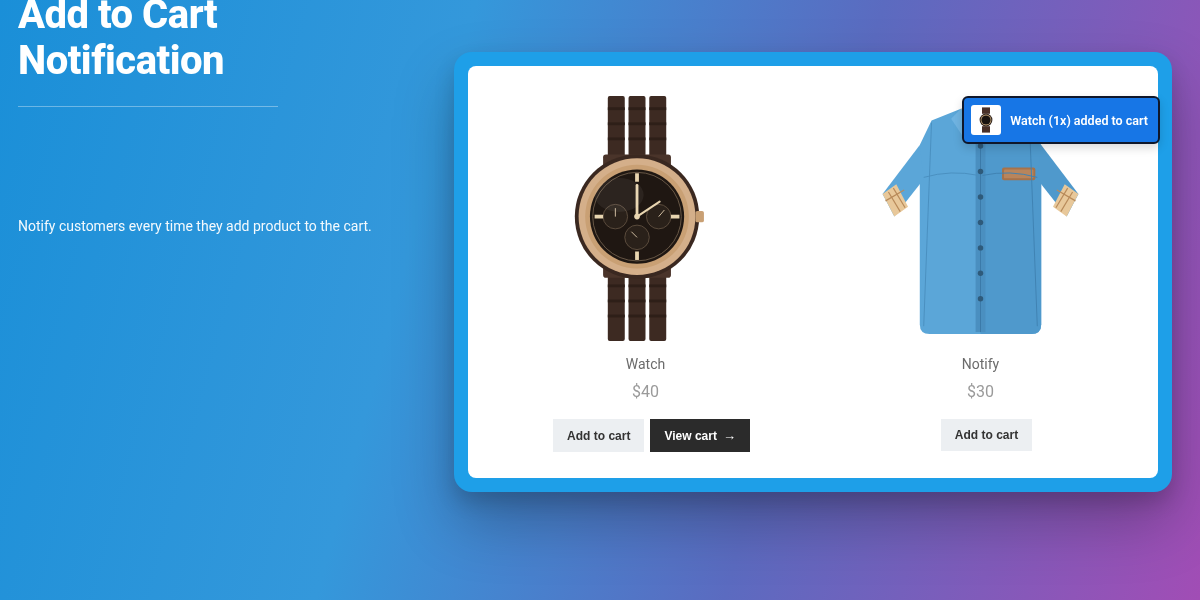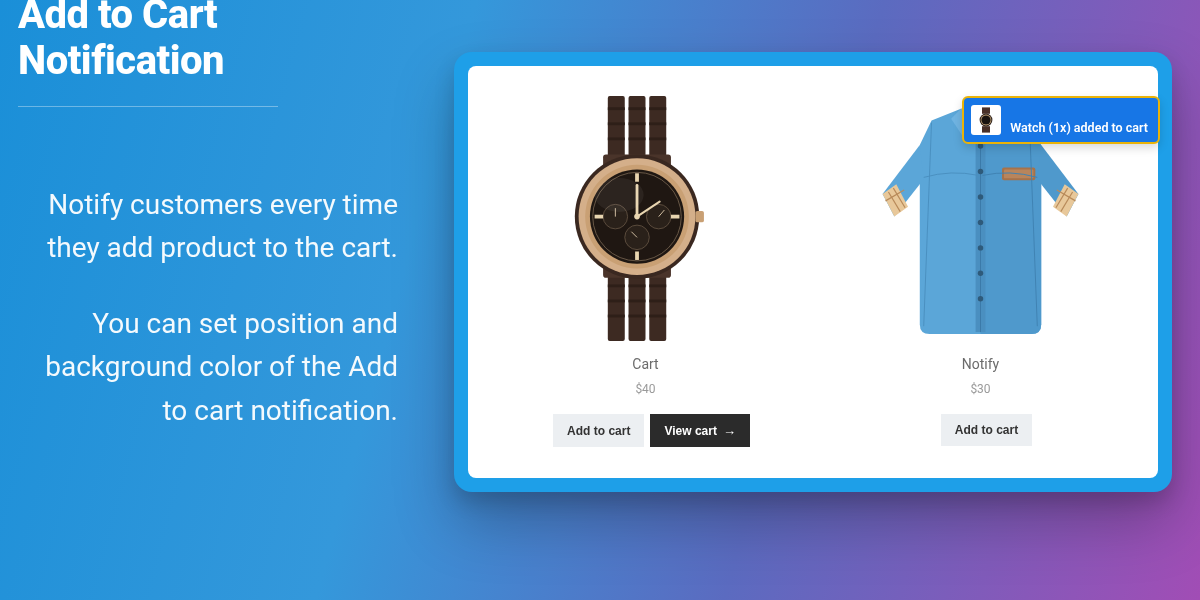--- a/index.html
+++ b/index.html
@@ -25,26 +25,25 @@
   margin-top: -8px;
   letter-spacing: -0.5px;
 }
 .divider {
   width: 260px;
   height: 1px;
   background: rgba(255,255,255,0.35);
   margin-top: 22px;
 }
 .desc {
-  margin-top: 76px;
-  font-size: 28px;
+  margin-top: 109px;
+  font-size: 14px;
   line-height: 1.55;
   color: rgba(255,255,255,0.95);
   font-weight: 400;
-  text-align: right;
 }
 .desc p + p { margin-top: 32px; }
 
 .card-frame {
   position: absolute;
   right: 28px;
   top: 52px;
   width: 718px;
   height: 440px;
   background: #1e9fe8;
@@ -74,21 +73,21 @@
   display: flex;
   align-items: center;
   justify-content: center;
 }
 .product-name {
   font-size: 14px;
   color: #6b6b6b;
   margin-top: 8px;
 }
 .product-price {
-  font-size: 12px;
+  font-size: 16px;
   color: #9a9a9a;
   margin-top: 10px;
 }
 .btn-row {
   margin-top: 18px;
   display: flex;
   gap: 6px;
   padding-left: 12px;
 }
 .btn {
@@ -103,25 +102,25 @@
 }
 .btn-light { background: #eceff2; color: #333; }
 .btn-dark { background: #2b2b2b; color: #fff; }
 .arrow { font-size: 13px; }
 
 .toast {
   position: absolute;
   top: 30px;
   right: -2px;
   background: #1776e6;
-  border: 2px solid #eab308;
+  border: 2px solid #0f172a;
   border-radius: 6px;
   padding: 7px 10px 7px 7px;
   display: flex;
-  align-items: flex-end;
+  align-items: center;
   gap: 9px;
   color: #fff;
   font-size: 12.5px;
   font-weight: 600;
   box-shadow: 0 4px 10px rgba(0,0,0,0.15);
   z-index: 10;
 }
 .toast-thumb {
   width: 30px;
   height: 30px;
@@ -140,21 +139,20 @@
 .shirt-svg { width: 235px; height: 255px; }
 </style>
 </head>
 <body>
 
 <div class="left-panel">
   <h1 class="title">Add to Cart Notification</h1>
   <div class="divider"></div>
   <div class="desc">
     <p>Notify customers every time they add product to the cart.</p>
-    <p>You can set position and background color of the Add to cart notification.</p>
   </div>
 </div>
 
 <div class="card-frame">
   <div class="card-inner">
 
     <div class="toast">
       <div class="toast-thumb">
         <svg class="watch-mini" viewBox="0 0 100 130">
           <rect x="30" y="2" width="40" height="32" fill="#4a3128"></rect>
@@ -230,21 +228,21 @@
           <rect x="46" y="126" width="9" height="4" fill="#e8d5b0"></rect>
           <rect x="127" y="126" width="9" height="4" fill="#e8d5b0"></rect>
 
           <line x1="91" y1="128" x2="91" y2="95" stroke="#e8d5b0" stroke-width="3" stroke-linecap="round"></line>
           <line x1="91" y1="128" x2="115" y2="112" stroke="#e8d5b0" stroke-width="2.2" stroke-linecap="round"></line>
           <circle cx="91" cy="128" r="3" fill="#e8d5b0"></circle>
 
           <ellipse cx="72" cy="105" rx="26" ry="18" fill="rgba(255,255,255,0.06)"></ellipse>
         </svg>
       </div>
-      <div class="product-name">Cart</div>
+      <div class="product-name">Watch</div>
       <div class="product-price">$40</div>
       <div class="btn-row">
         <button class="btn btn-light">Add to cart</button>
         <button class="btn btn-dark">
           <span>View cart</span>
           <span class="arrow">→</span>
         </button>
       </div>
     </div>
 

